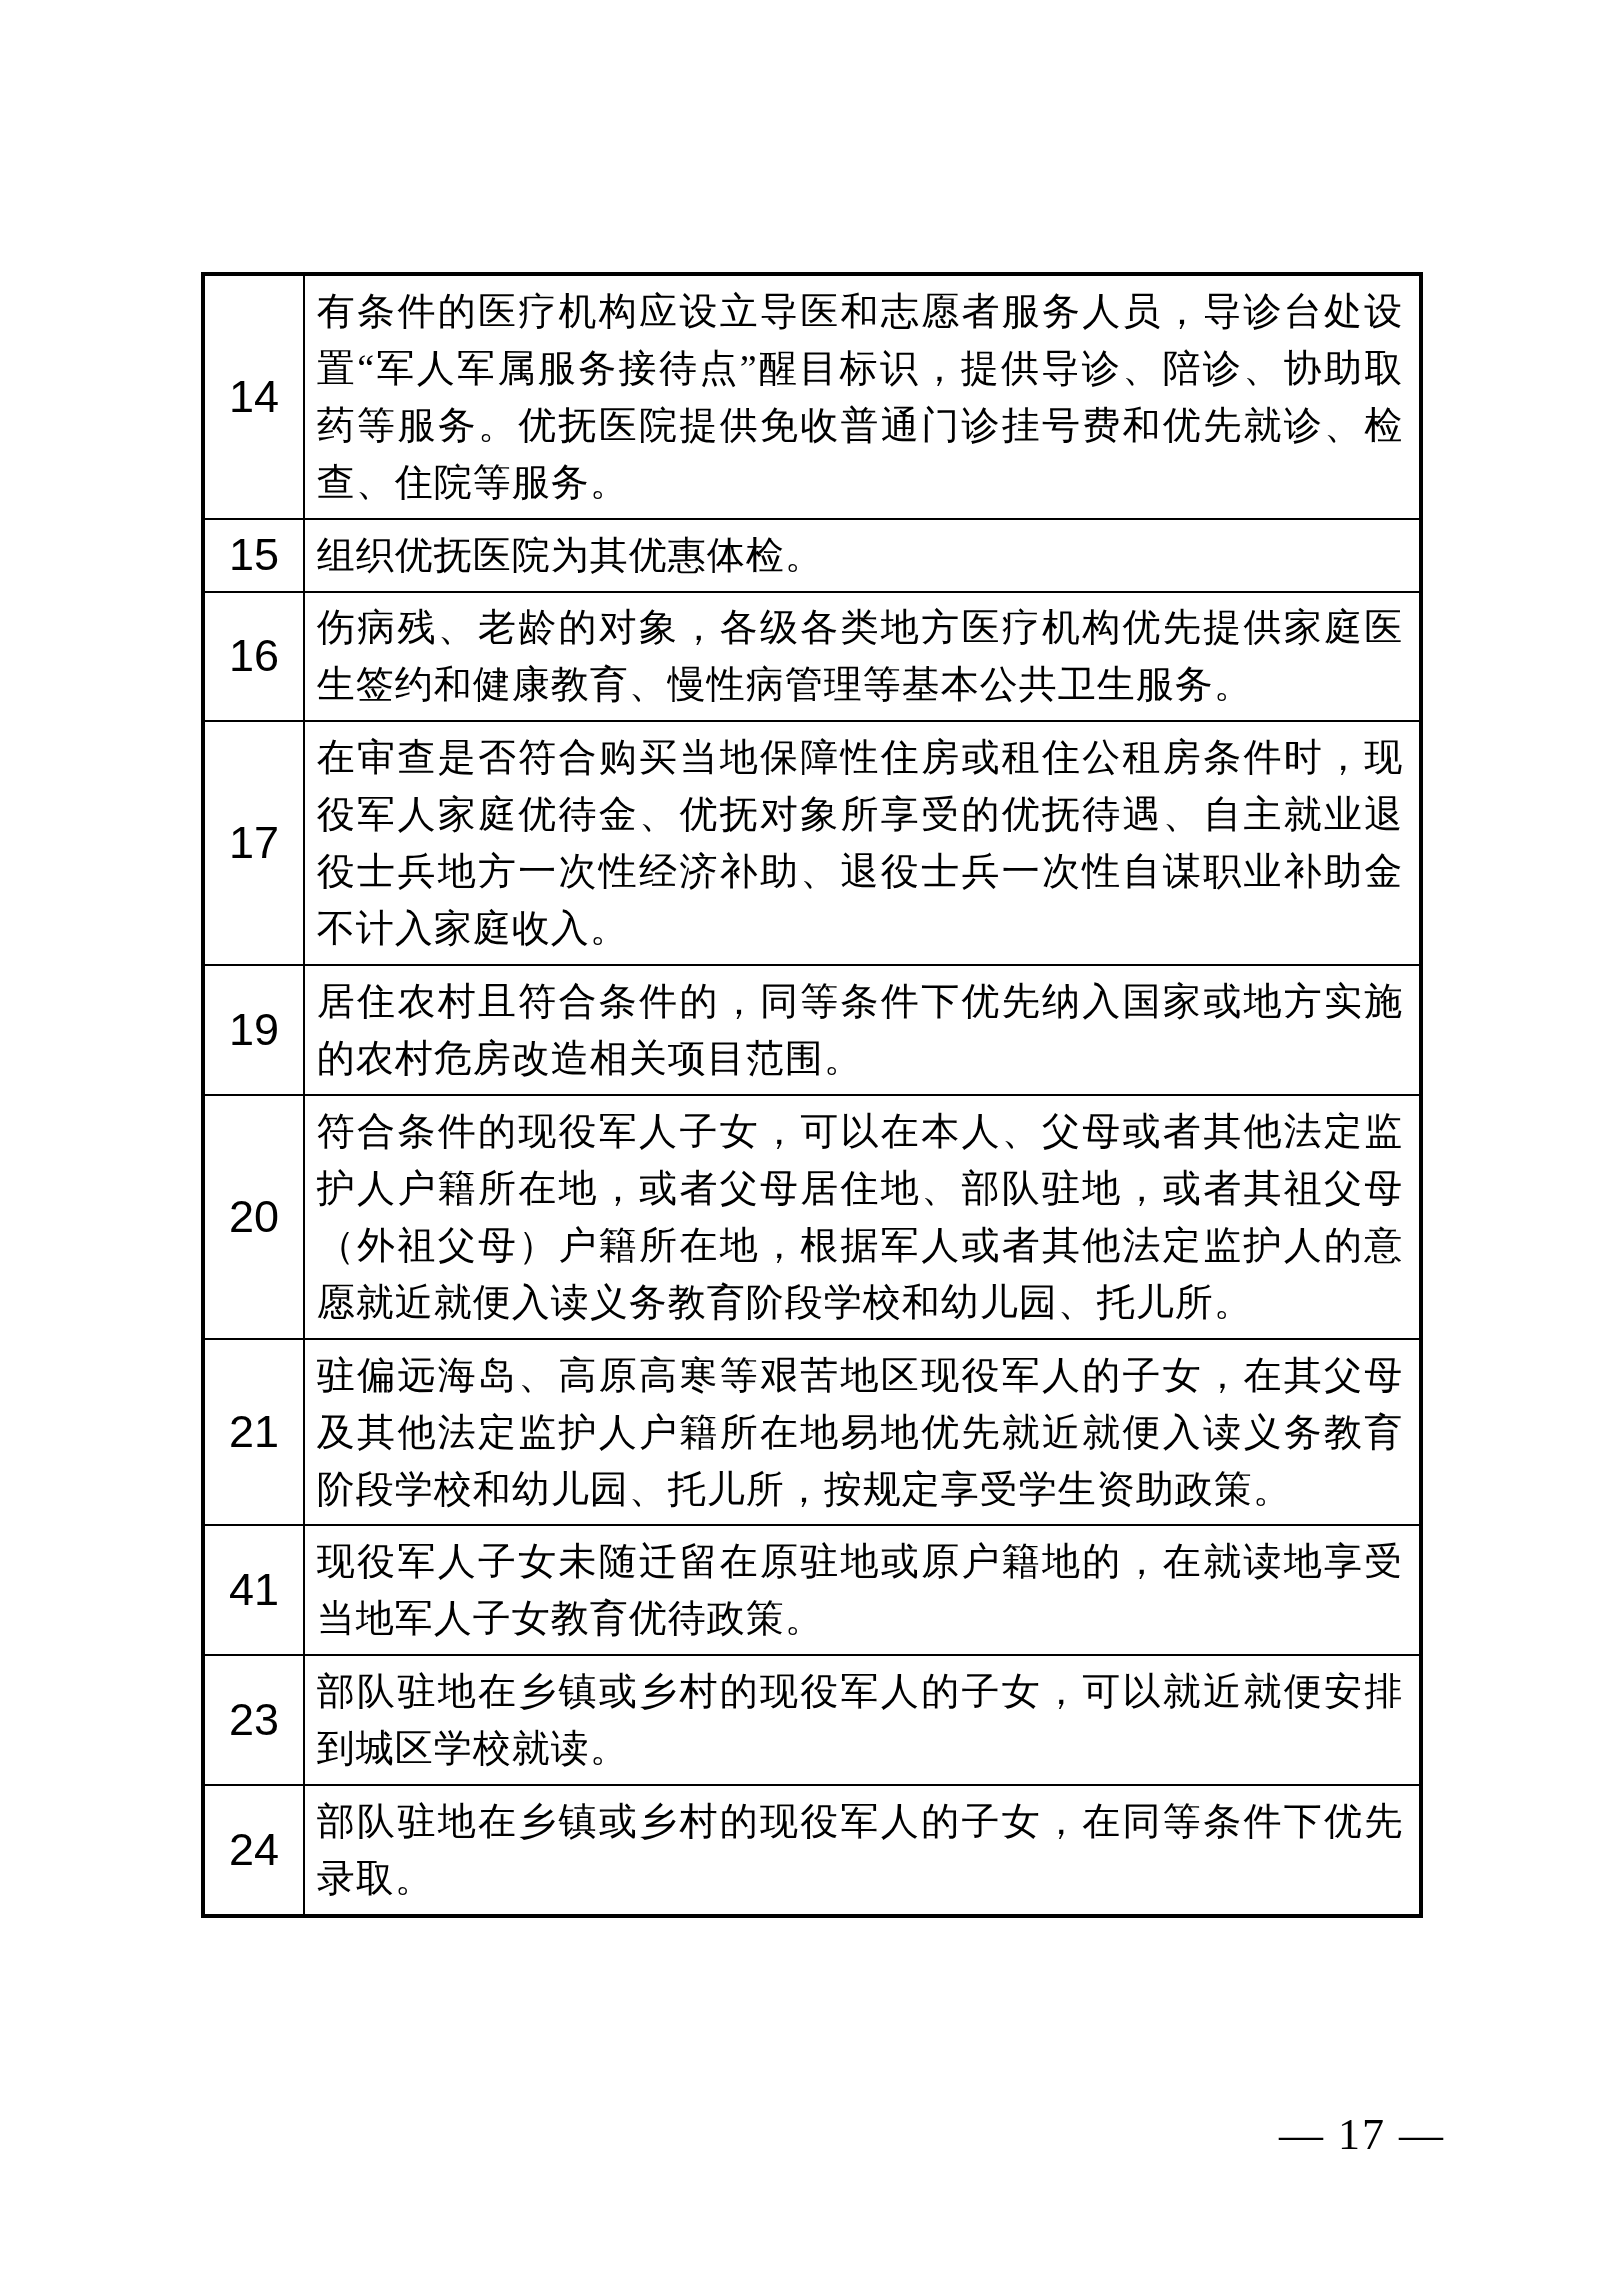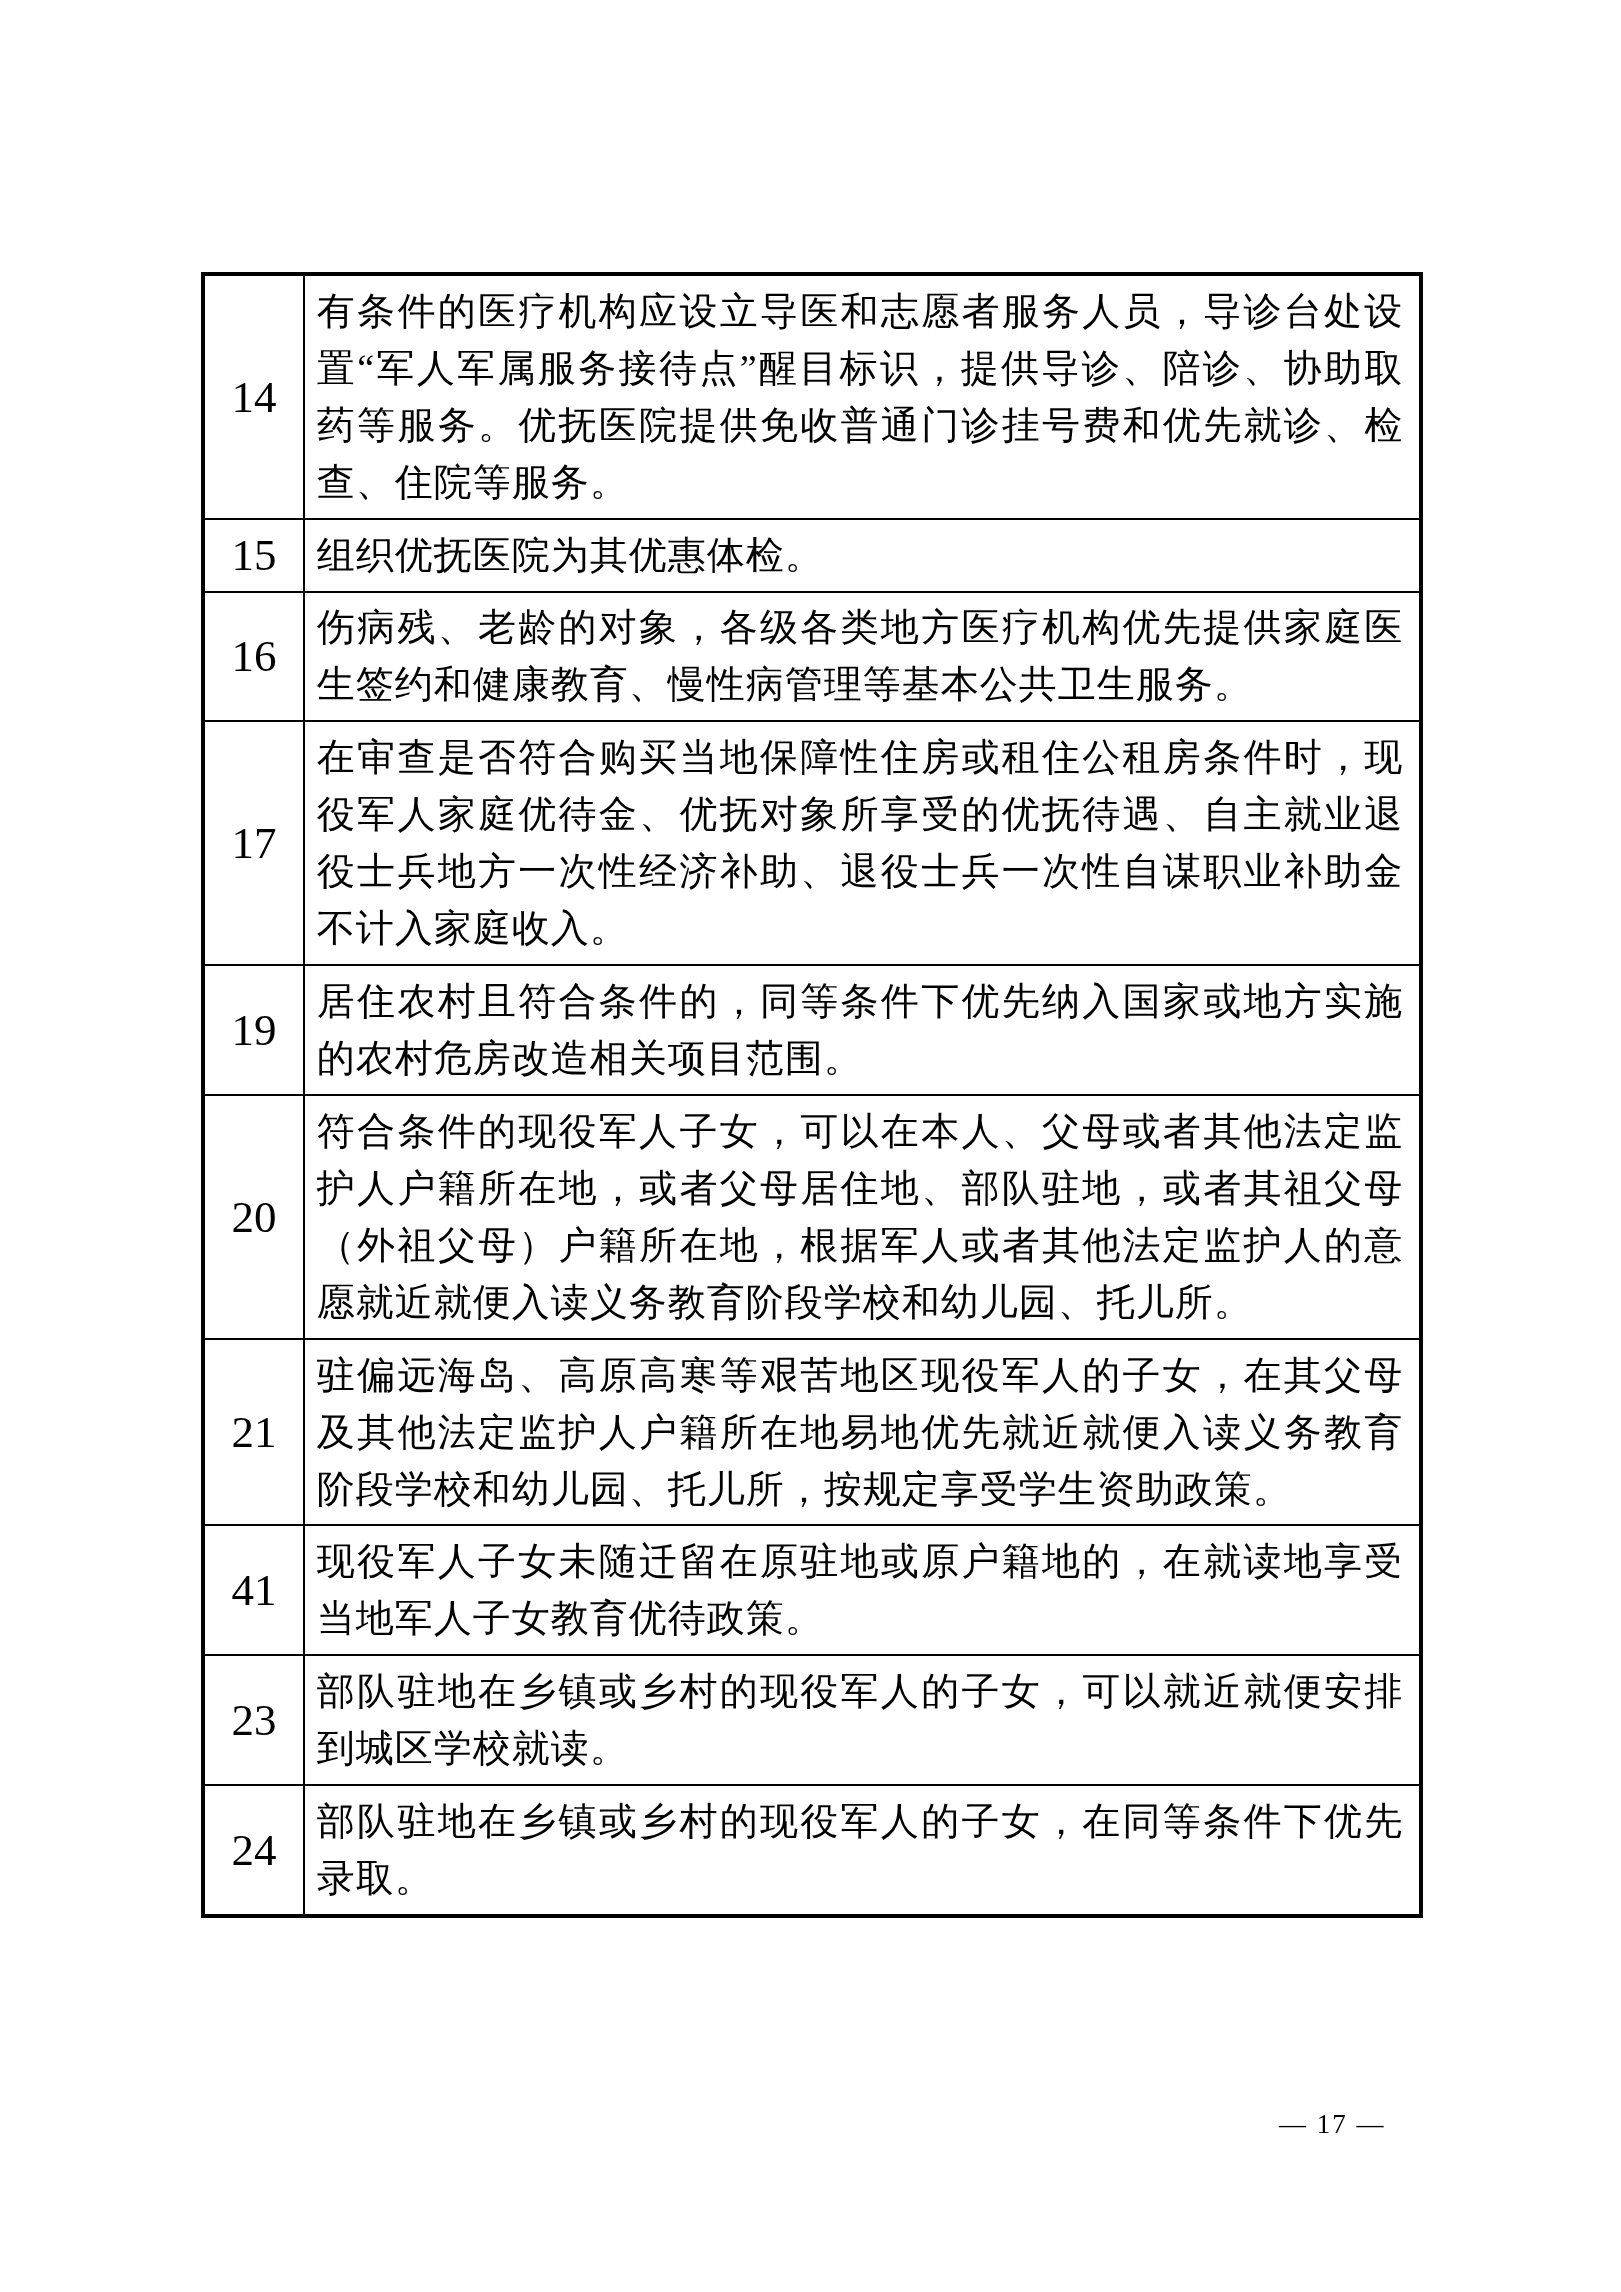--- a/index.html
+++ b/index.html
@@ -31,37 +31,37 @@
     border-top: none;
   }
   .num-cell {
     flex: 0 0 98px;
     width: 98px;
     border-right: 2px solid #000000;
     display: flex;
     align-items: center;
     justify-content: center;
     font-size: 45px;
-    font-family: Liberation Serif, serif;
+    font-family: Liberation Sans, sans-serif;
   }
   .text-cell {
     flex: 1;
     padding: 6.9px 15.7px 6.9px 11.8px;
     font-size: 38px;
     line-height: 57px;
     text-align: justify;
     text-justify: inter-character;
     letter-spacing: 1px;
     font-family: "Liberation Serif", serif;
   }
   .page-number {
     position: absolute;
     left: 1279px;
     top: 2109px;
-    font-size: 27px;
+    font-size: 44px;
     letter-spacing: 2px;
     white-space: nowrap;
     font-family: "Liberation Serif", serif;
   }
 </style>
 </head>
 <body>
 
 <div class="doc-table">
   <div class="row">

